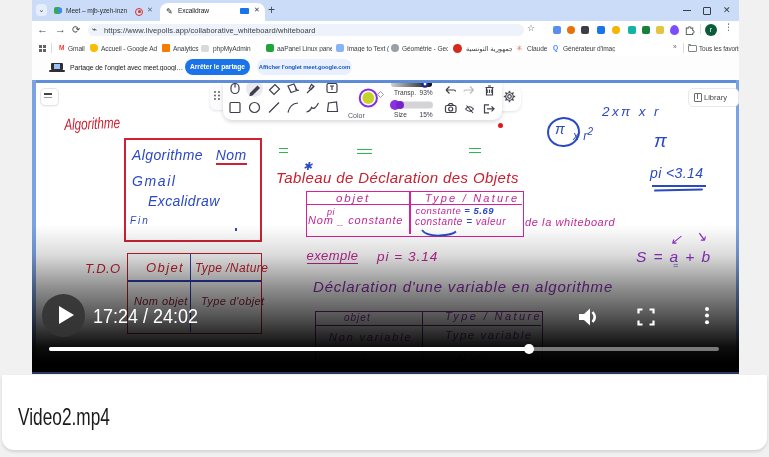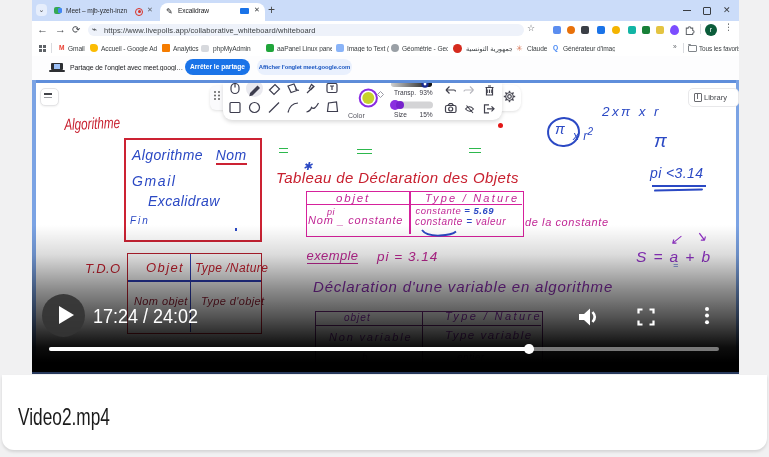--- a/index.html
+++ b/index.html
@@ -222,21 +222,21 @@
   <div class="abs" style="left:377px;top:191px;width:1.5px;height:43px;background:#d6219c;"></div>
   <div class="hw mag" style="left:304px;top:191.5px;font-size:11.5px;letter-spacing:1.8px;">objet</div>
   <div class="hw mag" style="left:393px;top:191.5px;font-size:11px;letter-spacing:2.2px;">Type / Nature</div>
   <div class="hw mag" style="left:295px;top:206.5px;font-size:9px;">pi</div>
   <div class="hw mag" style="left:276px;top:213.5px;font-size:11px;letter-spacing:.8px;">Nom _ constante</div>
   <div class="hw mag" style="left:383.5px;top:204.5px;font-size:9.5px;letter-spacing:.5px;">constante <span class="blu" style="font-weight:bold;">= 5.69</span></div>
   <div class="hw mag" style="left:383px;top:215.5px;font-size:10px;letter-spacing:.5px;">constante <span class="blu">=</span> valeur</div>
   <svg class="abs" style="left:389px;top:228px;" width="38" height="9" viewBox="0 0 38 9">
         <path d="M1 2 q4 6 18 5.5 q12 -0.5 16 -4" stroke="#2b49c4" stroke-width="1.8" fill="none"></path>
       </svg>
-  <div class="hw mag" style="left:493px;top:215.5px;font-size:11px;letter-spacing:.6px;">de la constante</div>
+  <div class="hw mag" style="left:493px;top:215.5px;font-size:11px;letter-spacing:.6px;">de la whiteboard</div>
   <div class="hw mag" style="left:274.5px;top:247.5px;font-size:13px;border-bottom:1.4px solid #c02795;">exemple</div>
   <div class="hw mag" style="left:345px;top:249px;font-size:13.5px;letter-spacing:1px;">pi = 3.14</div>
 
   <div class="hw blu" style="left:570px;top:104px;font-size:13.5px;letter-spacing:2.4px;">2xπ x r</div>
   <div class="abs" style="left:514.5px;top:116.5px;width:29px;height:26px;border:2px solid #2b49c4;border-radius:50%;transform:rotate(-8deg);"></div>
   <div class="hw blu" style="left:523px;top:121px;font-size:14.5px;">π</div>
   <div class="hw blu" style="left:541px;top:126px;font-size:12px;">x r<sup>2</sup></div>
   <div class="hw blu" style="left:622px;top:129.5px;font-size:19px;">π</div>
   <div class="hw blu" style="left:618px;top:164.5px;font-size:14px;">pi &lt;3.14</div>
   <div class="abs" style="left:620px;top:185px;width:54px;height:1.8px;background:#2b49c4;"></div>

